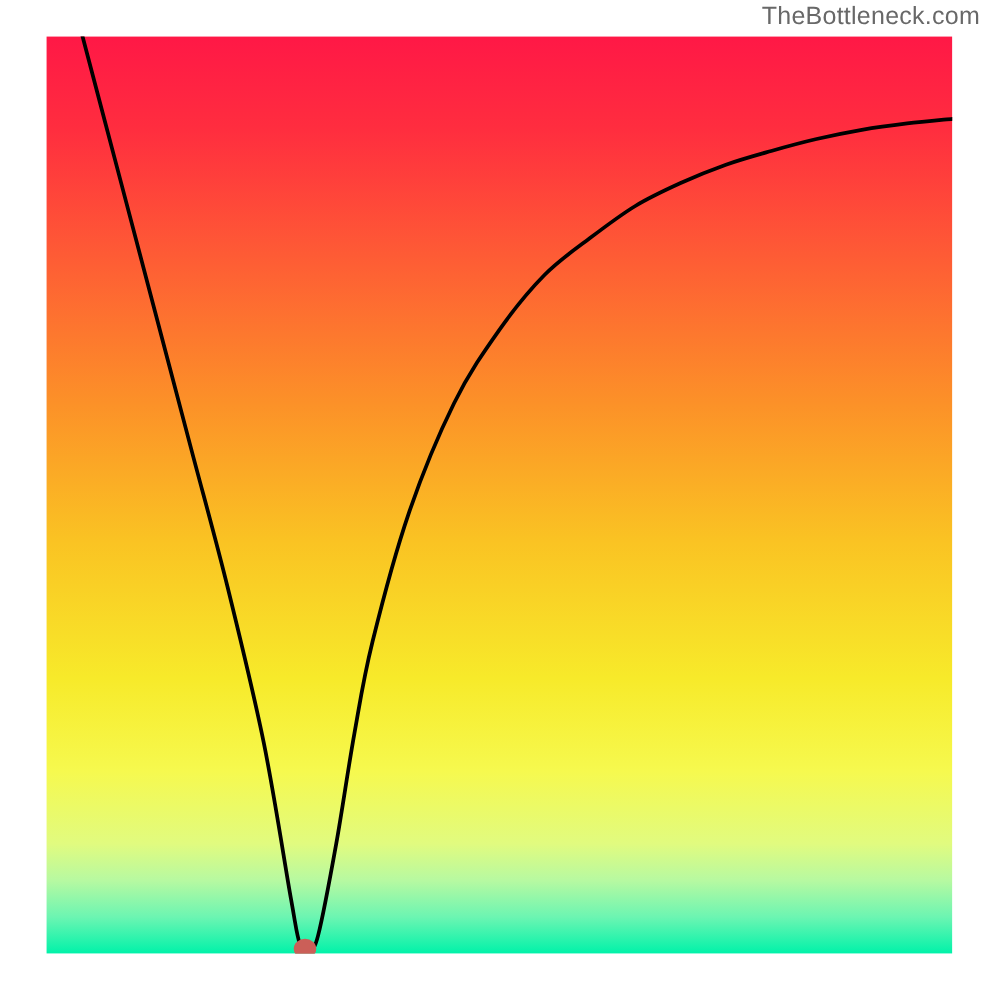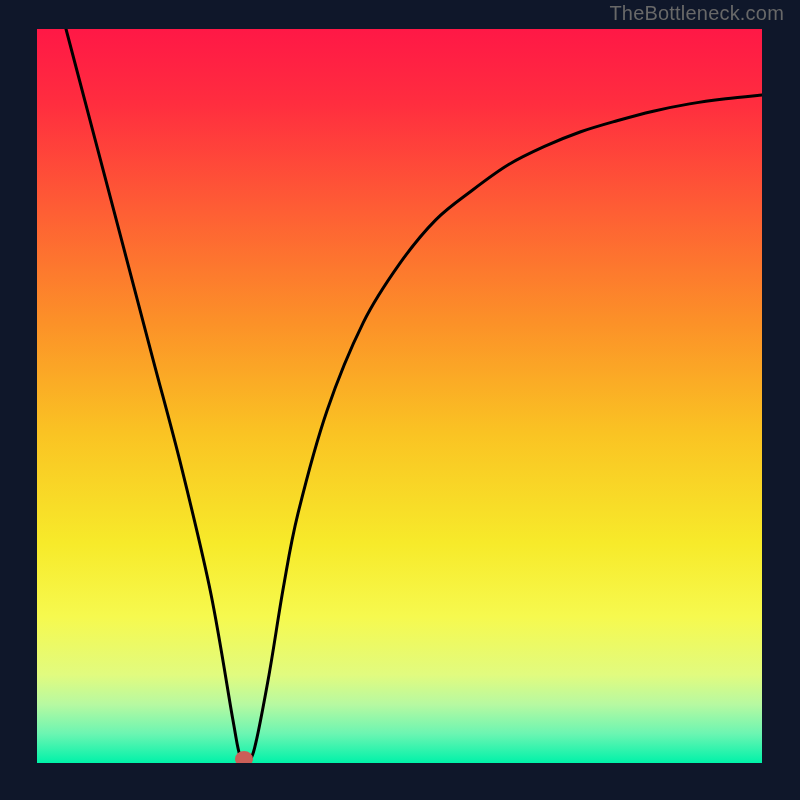--- a/index.html
+++ b/index.html
@@ -8,21 +8,21 @@
     width: 800px;
     height: 800px;
     background: #000;
     overflow: hidden;
     font-family: Arial, Helvetica, sans-serif;
   }
   .frame {
     width: 800px;
     height: 800px;
     position: relative;
-    background: #0f172a;
+    background: #ffffff;
   }
   .watermark {
     position: absolute;
     top: 2px;
     right: 16px;
     color: #686868;
     font-size: 20px;
     font-weight: 500;
     letter-spacing: 0.2px;
     z-index: 5;

